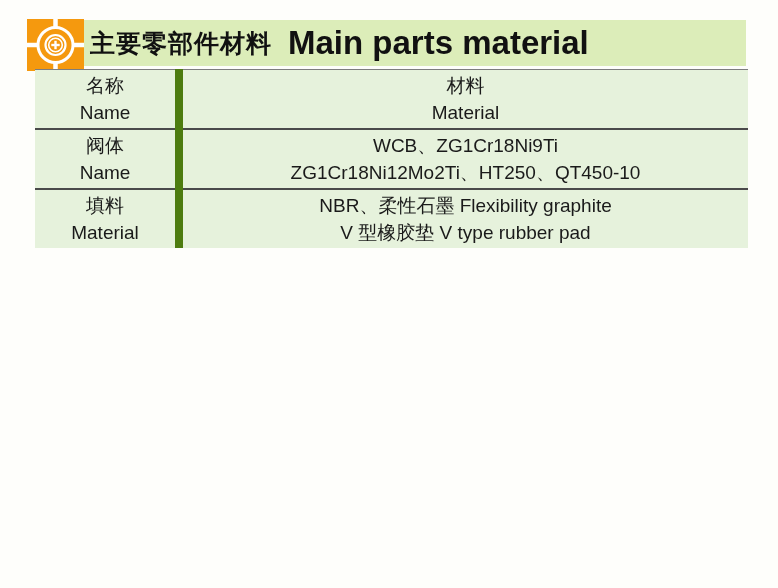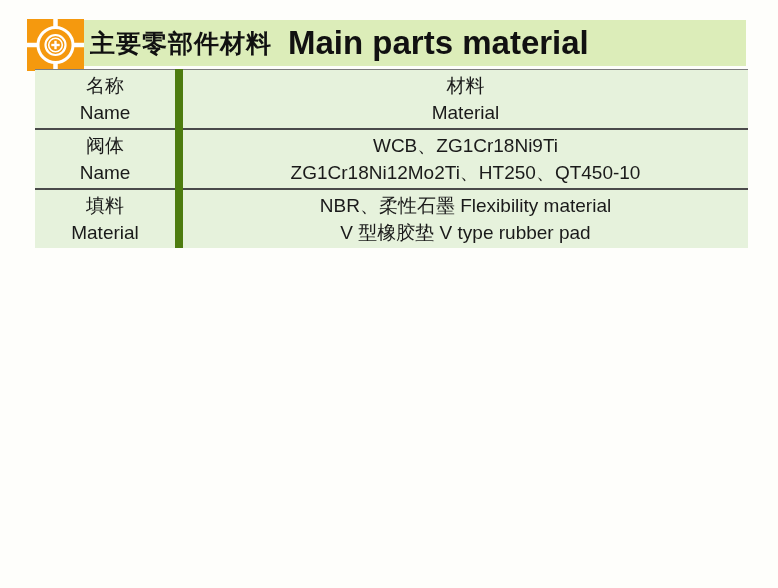--- a/index.html
+++ b/index.html
@@ -111,20 +111,20 @@
 
 
 
 
       <tr class="r4">
         <td class="col-name">
           <div class="cell-line">填料</div>
           <div class="cell-line">Material</div>
         </td>
         <td class="col-material">
-          <div class="cell-line">NBR、柔性石墨 Flexibility material</div>
+          <div class="cell-line">NBR、柔性石墨 Flexibility graphite</div>
           <div class="cell-line">V 型橡胶垫 V type rubber pad</div>
         </td>
       </tr>
     </tbody>
   </table>
 
 </div>
 
 </body></html>

